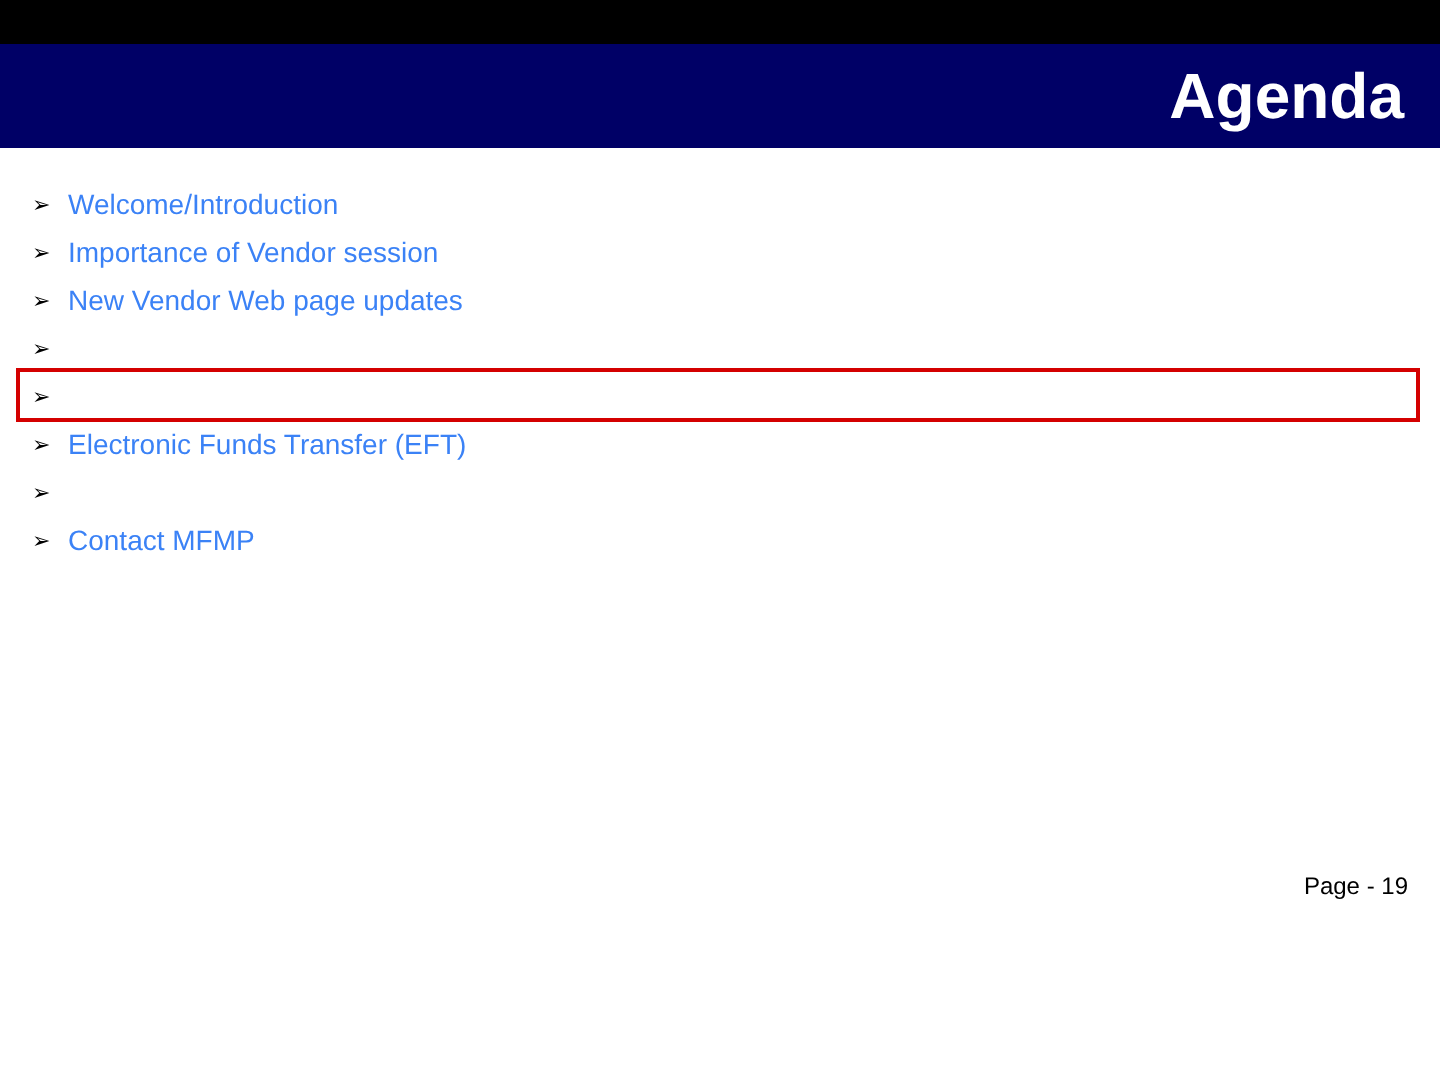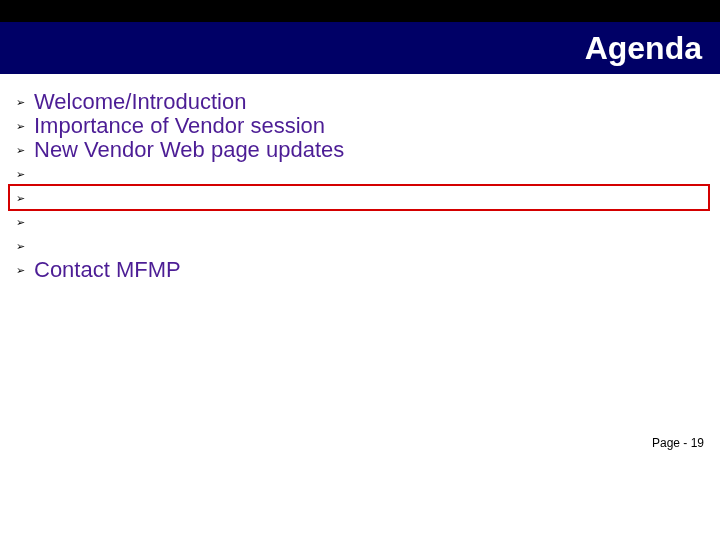--- a/index.html
+++ b/index.html
@@ -52,22 +52,22 @@
   }
   .bullet-arrow {
     width: 20px;
     flex: 0 0 20px;
     font-size: 11px;
     color: #000000;
     text-align: left;
     padding-left: 2px;
   }
   .bullet-text {
-    font-size: 22px;
-    color: #4c1d95;
+    font-size: 14px;
+    color: #3b82f6;
     white-space: nowrap;
   }
   .bullet-text.italic { font-style: italic; }
   .highlight-box {
     position: absolute;
     border: 2.5px solid #d40000;
     pointer-events: none;
   }
   .footer {
     position: absolute;
@@ -102,20 +102,21 @@
       <span class="bullet-text">New Vendor Web page updates</span>
     </div>
     <div class="bullet-row">
       <span class="bullet-arrow">➢</span>
     </div>
     <div class="bullet-row">
       <span class="bullet-arrow">➢</span>
     </div>
     <div class="bullet-row">
       <span class="bullet-arrow">➢</span>
+      <span class="bullet-text">Electronic Funds Transfer (EFT)</span>
     </div>
     <div class="bullet-row">
       <span class="bullet-arrow">➢</span>
     </div>
     <div class="bullet-row">
       <span class="bullet-arrow">➢</span>
       <span class="bullet-text">Contact MFMP</span>
     </div>
   </div>
 

